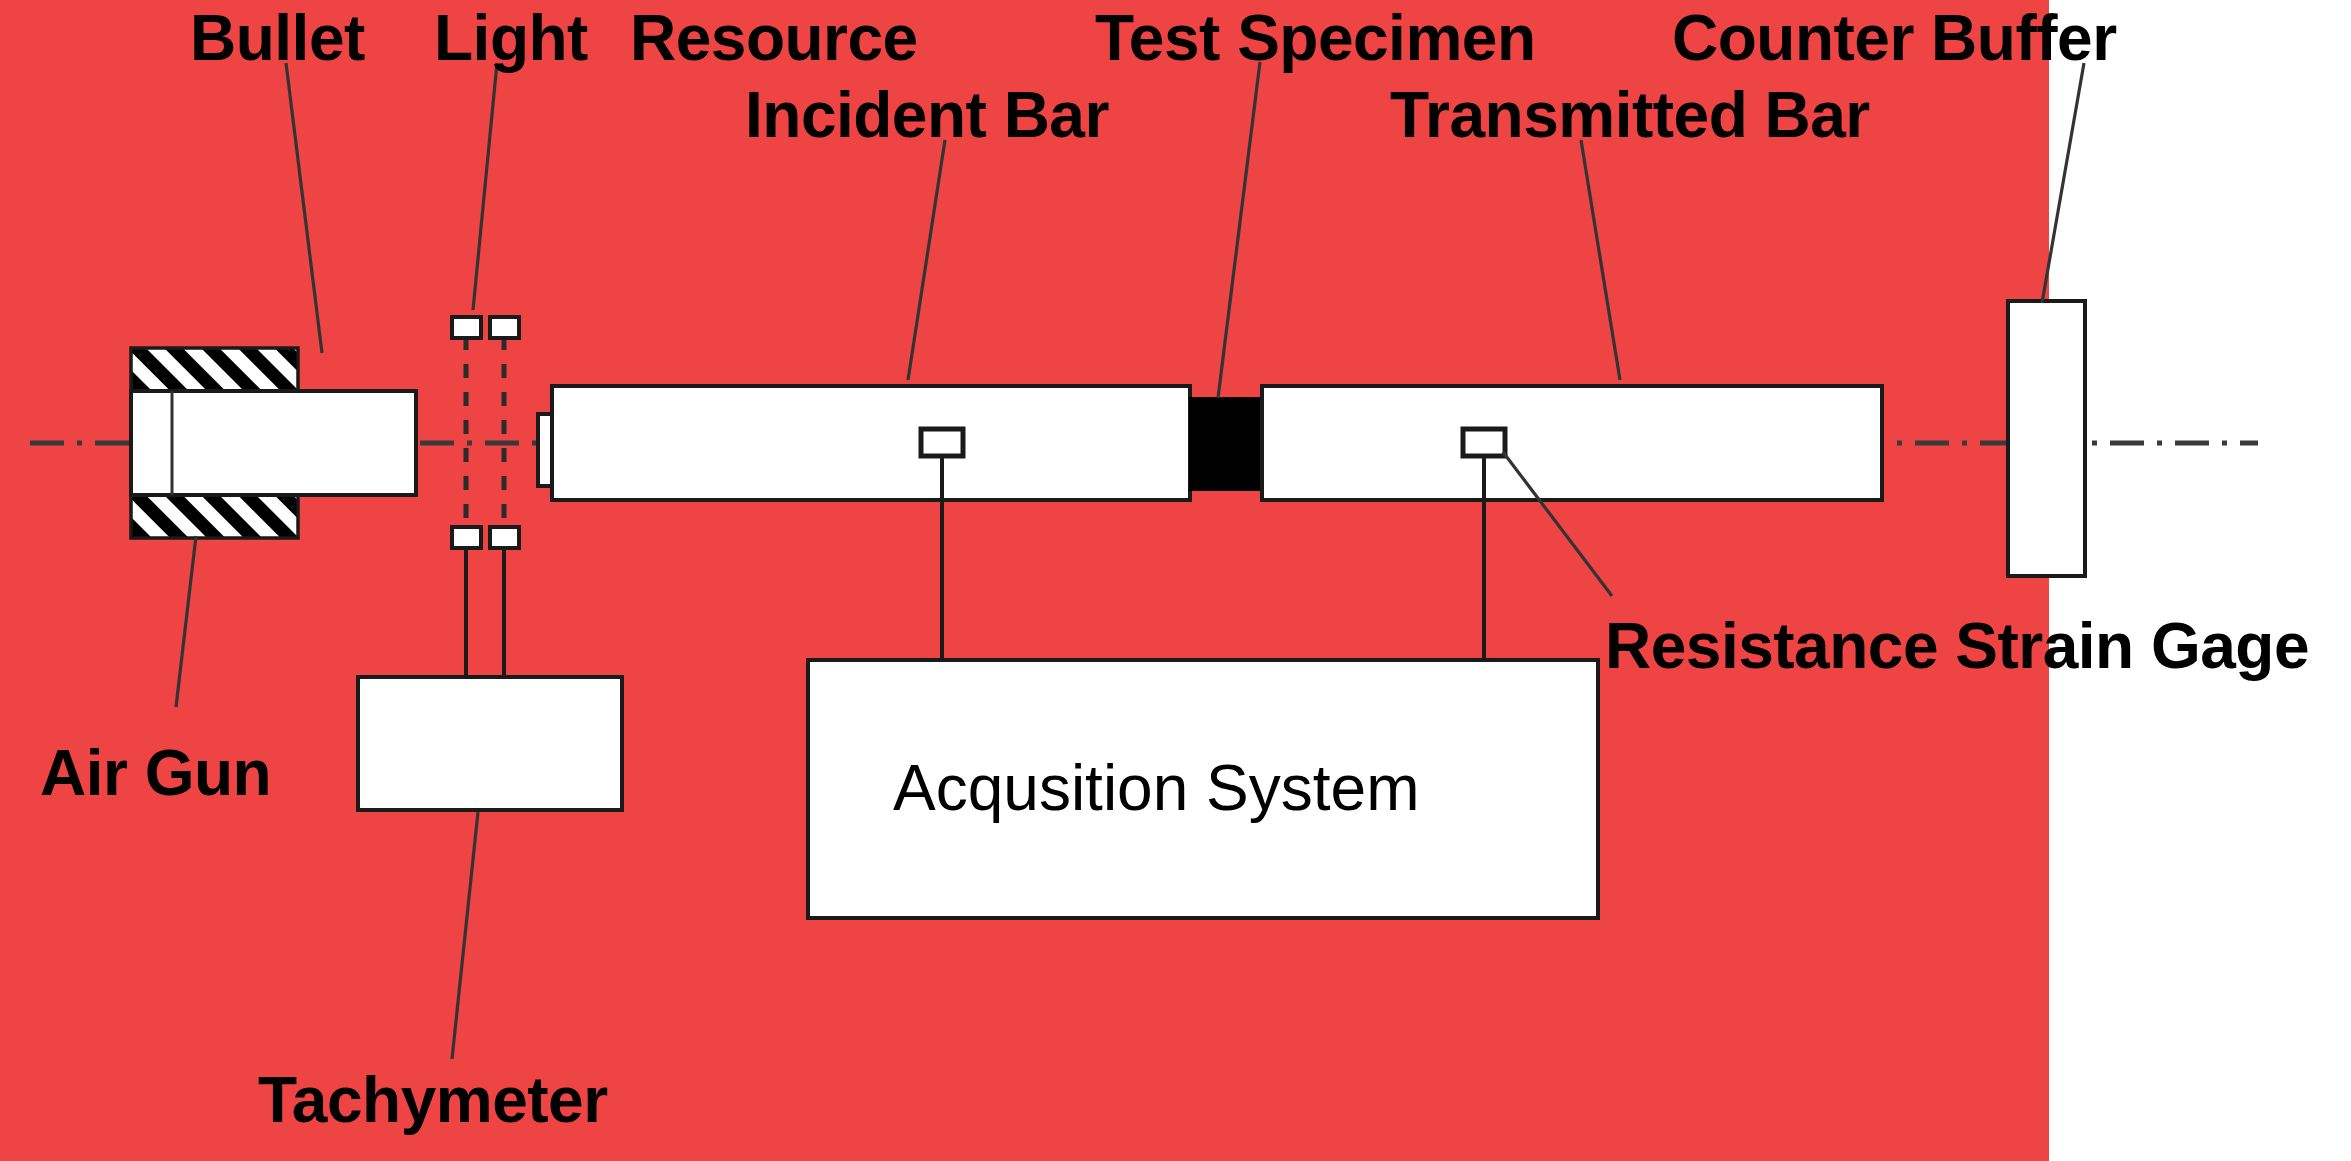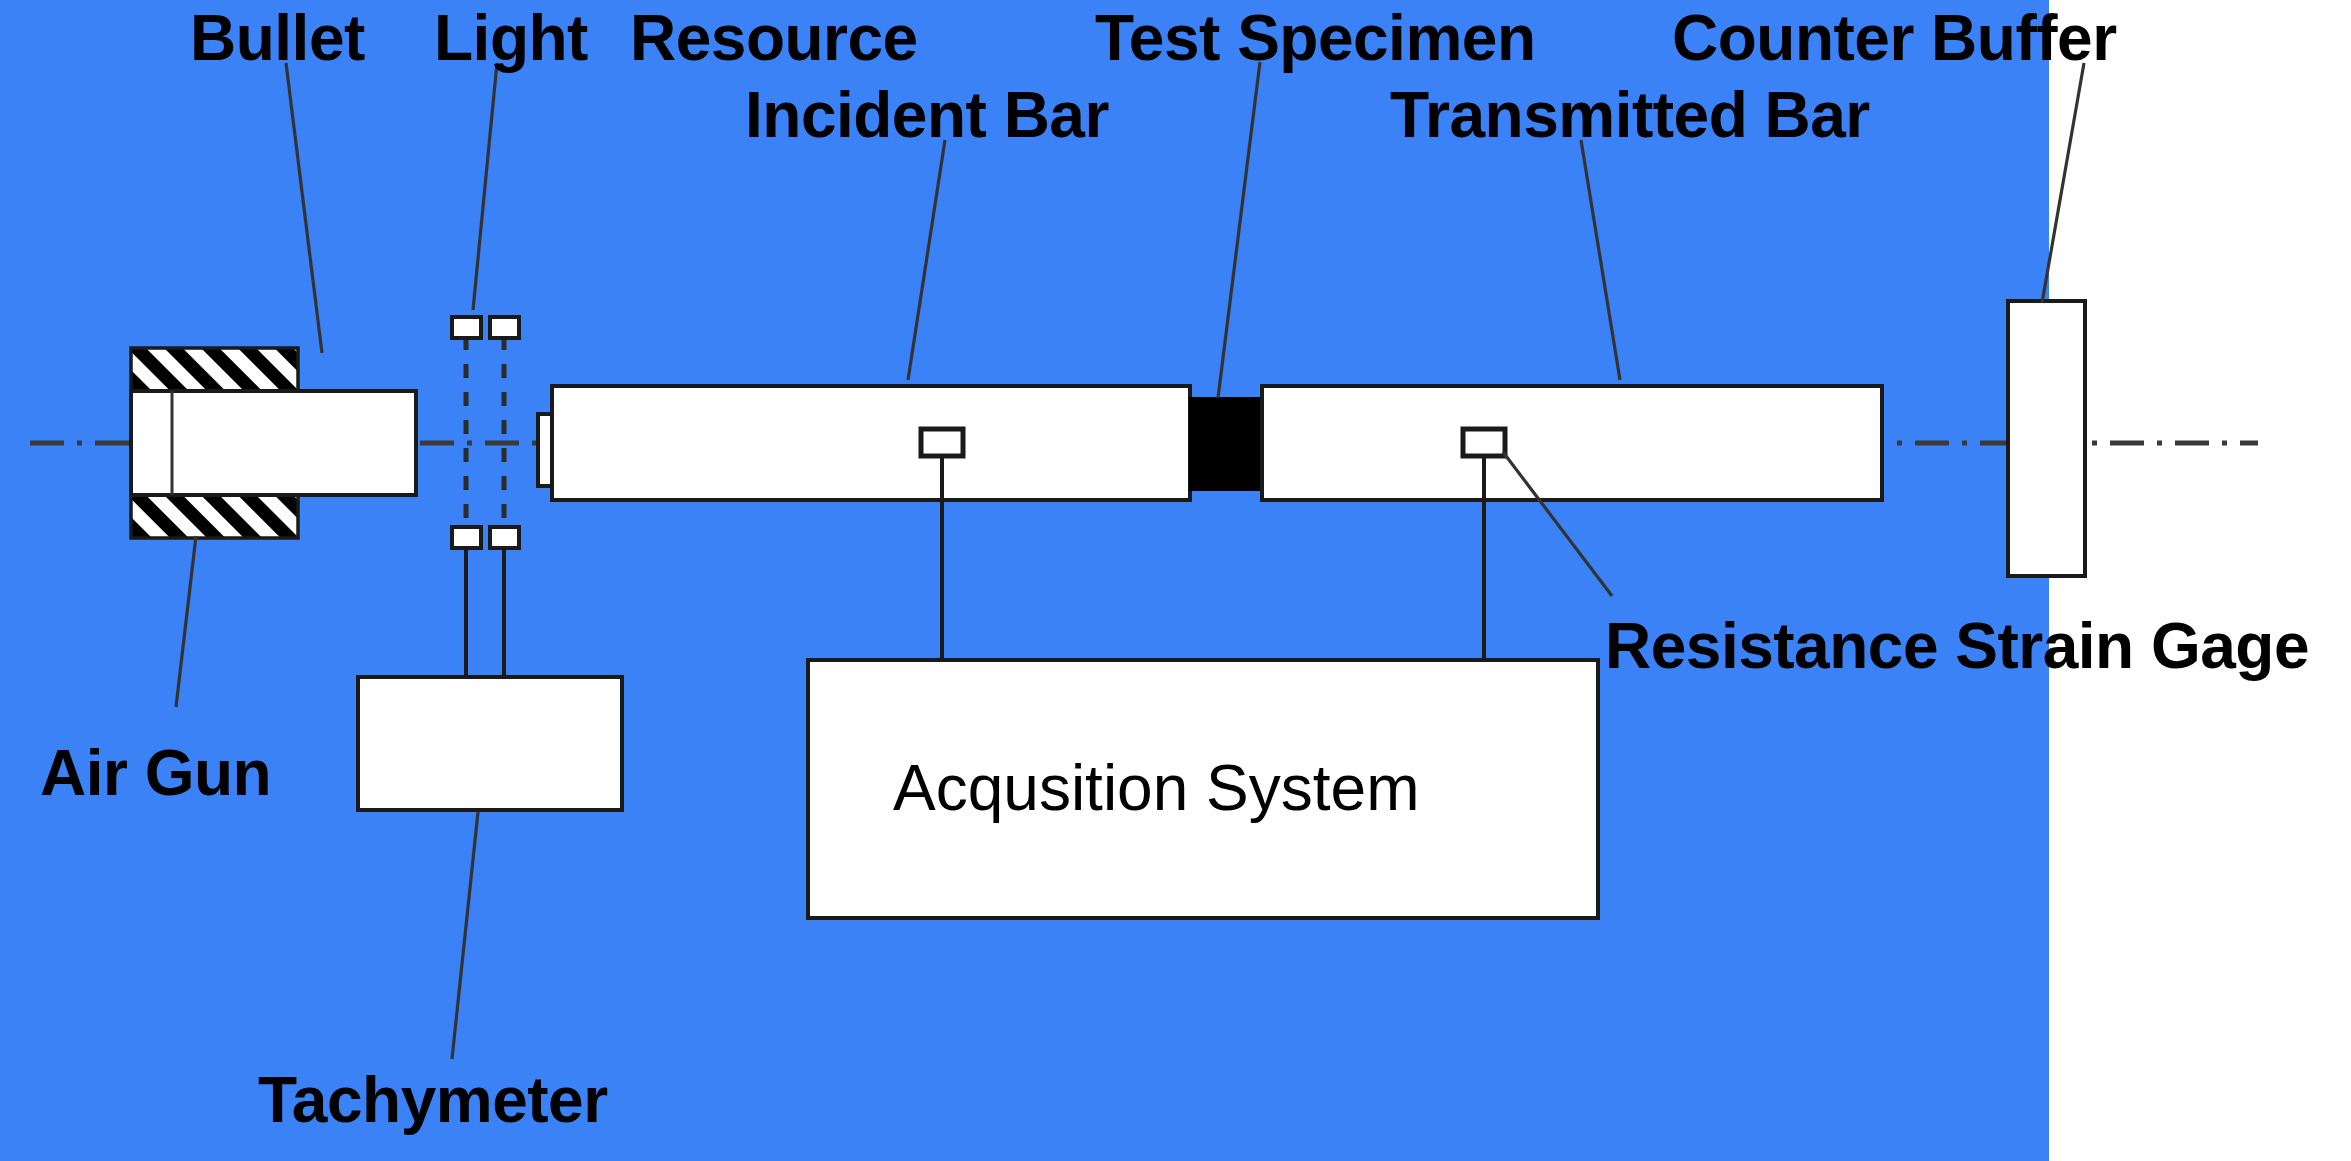--- a/index.html
+++ b/index.html
@@ -10,21 +10,21 @@
   body {
     width: 2351px;
     height: 1161px;
     font-family: "Liberation Sans", sans-serif;
     overflow: hidden;
   }
   #stage {
     position: relative;
     width: 2049px;
     height: 1161px;
-    background: #3b82f6;
+    background: #ef4444;
   }
   #stage svg {
     position: absolute;
     top: 0;
     left: 0;
   }
   .lbl {
     font-family: "Liberation Sans", sans-serif;
     font-weight: 700;
     fill: #000000;

